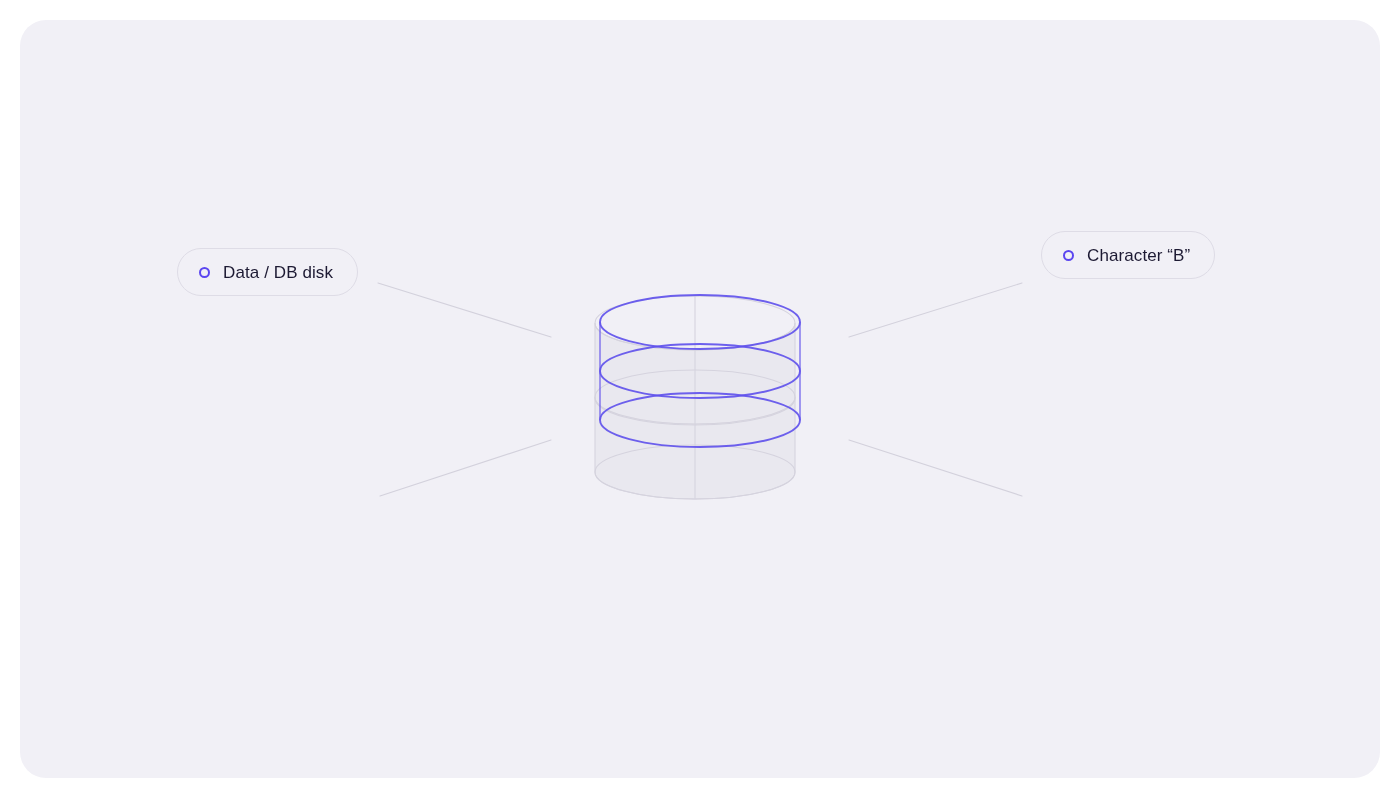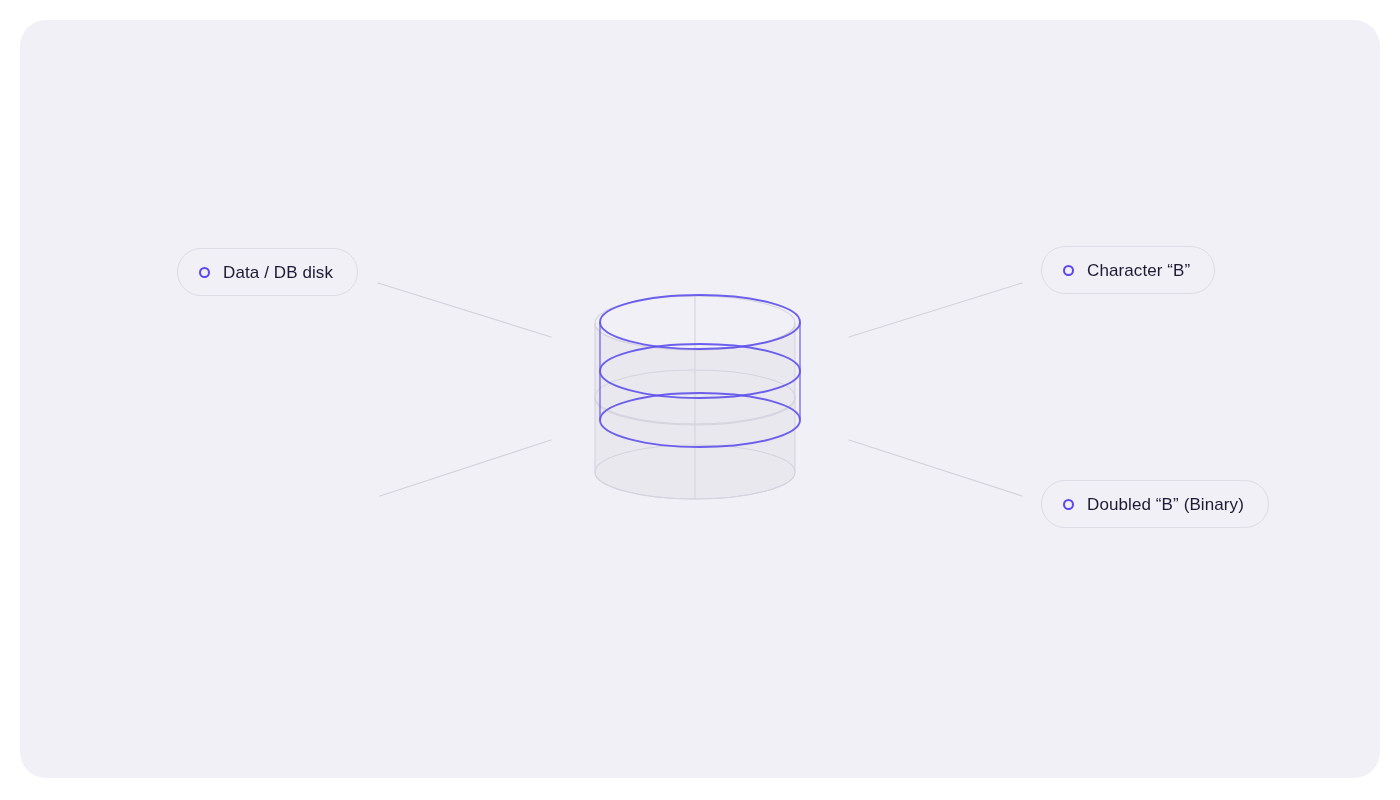--- a/index.html
+++ b/index.html
@@ -76,21 +76,21 @@
 
   .pill-label {
     font-size: 17px;
     line-height: 1;
     color: #1d1a33;
     letter-spacing: 0.1px;
   }
 
   
   #pill-0 { left: 177px; top: 248px; }
-  #pill-1 { left: 1041px; top: 246px; }
+  #pill-1 { left: 1041px; top: 231px; }
   #pill-2 { left: 229px; top: 480px; }
   #pill-3 { left: 1041px; top: 480px; }
 </style>
 </head>
 <body>
 
 <div id="stage">
 
   <div id="canvas-panel"></div>
 
@@ -142,18 +142,14 @@
     <span class="pill-dot"></span>
     <span class="pill-label">Data / DB disk</span>
   </div>
 
   <div class="pill" id="pill-1">
     <span class="pill-dot"></span>
     <span class="pill-label">Character “B”</span>
   </div>
 
 
-  <div class="pill" id="pill-3">
-    <span class="pill-dot"></span>
-    <span class="pill-label">Doubled “B” (Binary)</span>
-  </div>
 
 </div>
 
 </body></html>

